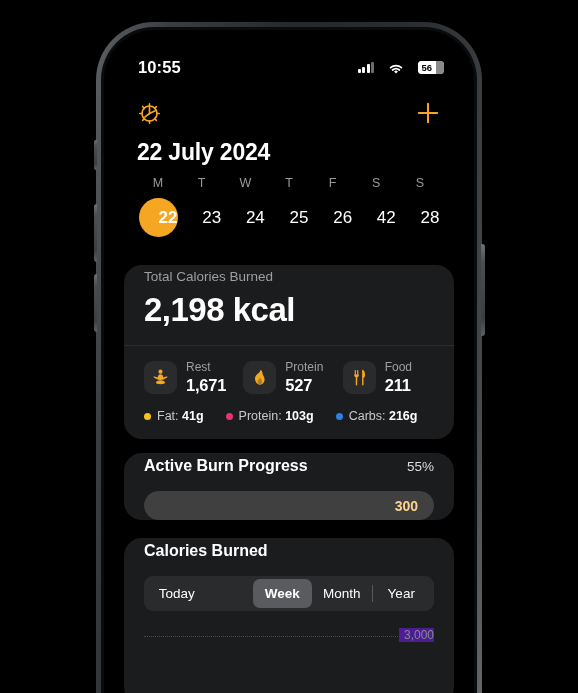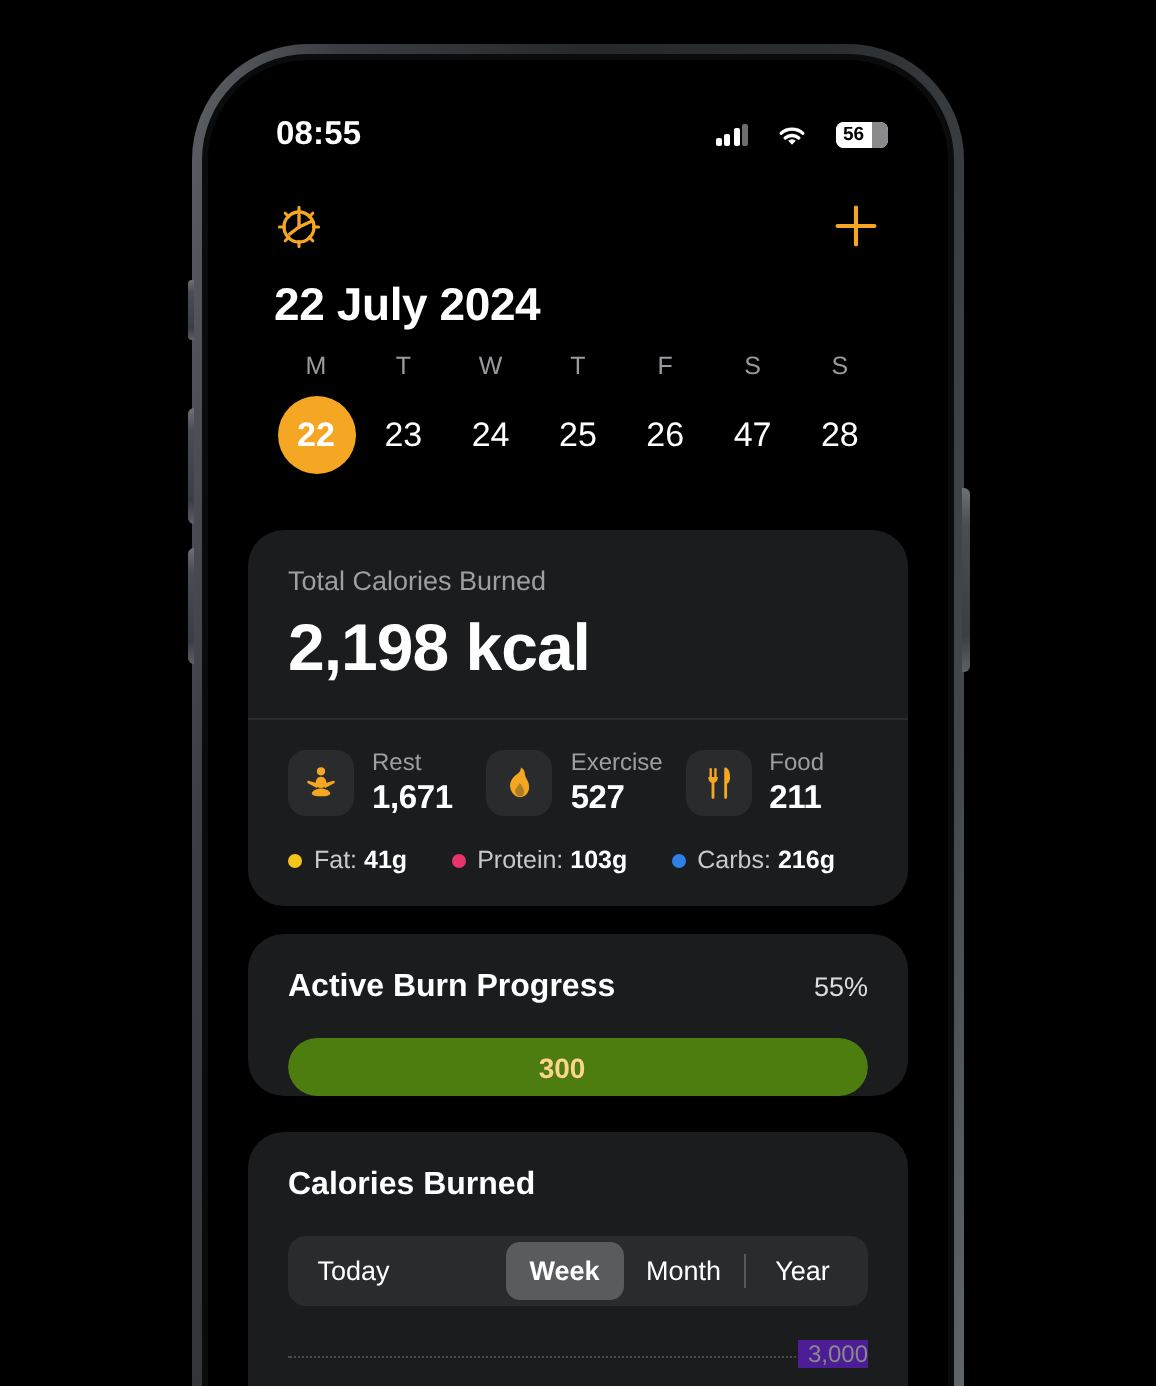--- a/index.html
+++ b/index.html
@@ -184,36 +184,36 @@
     font-size: 12.5px;
     font-weight: 500;
     margin-bottom: 8px;
   }
   .dnum {
     color: #ffffff;
     font-size: 17px;
     font-weight: 500;
     width: 39px; height: 39px;
     line-height: 39px;
-    text-align: center;
+    text-align: right;
     border-radius: 50%;
   }
   .day-col.active .dnum {
     background: #f5a623;
     color: #ffffff;
     font-weight: bold;
   }
 
   
   .card {
     background: #1b1c1e;
     border-radius: 18px;
     margin: 0 7px 14px 7px;
   }
-  .card-pad { padding: 18px 20px 0 20px; }
+  .card-pad { padding: 4px 20px 0 20px; }
 
   .kpi-label { color: #9e9ea3; font-size: 13.5px; }
   .kpi-value {
     color: #ffffff;
     font-size: 33px;
     font-weight: bold;
     letter-spacing: -0.5px;
     margin-top: 7px;
     margin-bottom: 16px;
   }
@@ -261,25 +261,25 @@
   .prog-track {
     margin: 16px 0 18px 0;
     height: 29px;
     border-radius: 15px;
     background: #2a2b2d;
     overflow: hidden;
     position: relative;
   }
   .prog-fill {
     height: 100%;
-    background: #4d7c0f;
+    background: #404040;
     border-radius: 15px;
     display: flex;
     align-items: center;
-    justify-content: center;
+    justify-content: flex-end;
     padding-right: 16px;
   }
   .prog-fill-label {
     color: #fcd48d;
     font-size: 14px;
     font-weight: bold;
   }
 
   
   .chart-title { color: #ffffff; font-size: 16px; font-weight: bold; }
@@ -350,21 +350,21 @@
     <div class="btn-side btn-volup"></div>
     <div class="btn-side btn-voldn"></div>
     <div class="btn-side btn-power"></div>
 
     <div class="phone-frame-inner">
       <div class="screen">
 
         <div class="dynamic-island"></div>
 
         <div class="status-bar">
-          <div class="status-time">08:55</div>
+          <div class="status-time">10:55</div>
           <div class="status-right">
             <div class="sig-bars">
               <i></i>
                 <i></i>
                 <i></i>
                 <i></i>
             </div>
             <div class="wifi-icon">
               <svg width="16" height="12" viewBox="0 0 16 12" fill="none">
                 <path d="M8 10.4 L9.9 8.4 A2.7 2.7 0 0 0 6.1 8.4 Z" fill="#ffffff"></path>
@@ -431,21 +431,21 @@
             <div class="day-col">
               <span class="dow">T</span>
               <span class="dnum">25</span>
             </div>
             <div class="day-col">
               <span class="dow">F</span>
               <span class="dnum">26</span>
             </div>
             <div class="day-col">
               <span class="dow">S</span>
-              <span class="dnum">47</span>
+              <span class="dnum">42</span>
             </div>
             <div class="day-col">
               <span class="dow">S</span>
               <span class="dnum">28</span>
             </div>
           </div>
 
           <div class="card" style="margin-top:28px;">
             <div class="card-pad">
               <div class="kpi-label">Total Calories Burned</div>
@@ -471,21 +471,21 @@
               </div>
 
               <div class="stat">
                 <div class="stat-icon">
                   <svg width="19" height="19" viewBox="0 0 24 24">
                     <path d="M13.2 2.2 C13.2 6 9.6 6.4 7.6 9.6 C6.4 11.5 6.2 13.2 6.4 14.4 C6.9 18.2 9.7 21 12.6 21 C16 21 18.4 18.2 18.4 14.6 C18.4 10.6 15.6 8.8 15.6 5.6 C15.6 4.2 14.6 3 13.2 2.2 Z" fill="#f5a623"></path>
                     <path d="M12.1 12.2 C12.1 14 10.4 14.4 9.8 16 C9.4 17 9.5 17.9 9.9 18.6 C10.5 19.9 11.6 20.6 12.7 20.6 C14.2 20.6 15.3 19.3 15.3 17.7 C15.3 15.8 14 14.9 13.6 13.4 C13.4 12.9 12.8 12.5 12.1 12.2 Z" fill="#2a2b2d" opacity="0.35"></path>
                   </svg>
                 </div>
                 <div class="stat-text">
-                  <span class="stat-name">Exercise</span>
+                  <span class="stat-name">Protein</span>
                   <span class="stat-num">527</span>
                 </div>
               </div>
 
               <div class="stat">
                 <div class="stat-icon">
                   <svg width="19" height="19" viewBox="0 0 24 24">
                     <g fill="#f5a623">
                       <rect x="6.0" y="2.6" width="1.5" height="6.2" rx="0.7"></rect>
                       <rect x="9.0" y="2.6" width="1.5" height="6.2" rx="0.7"></rect>

